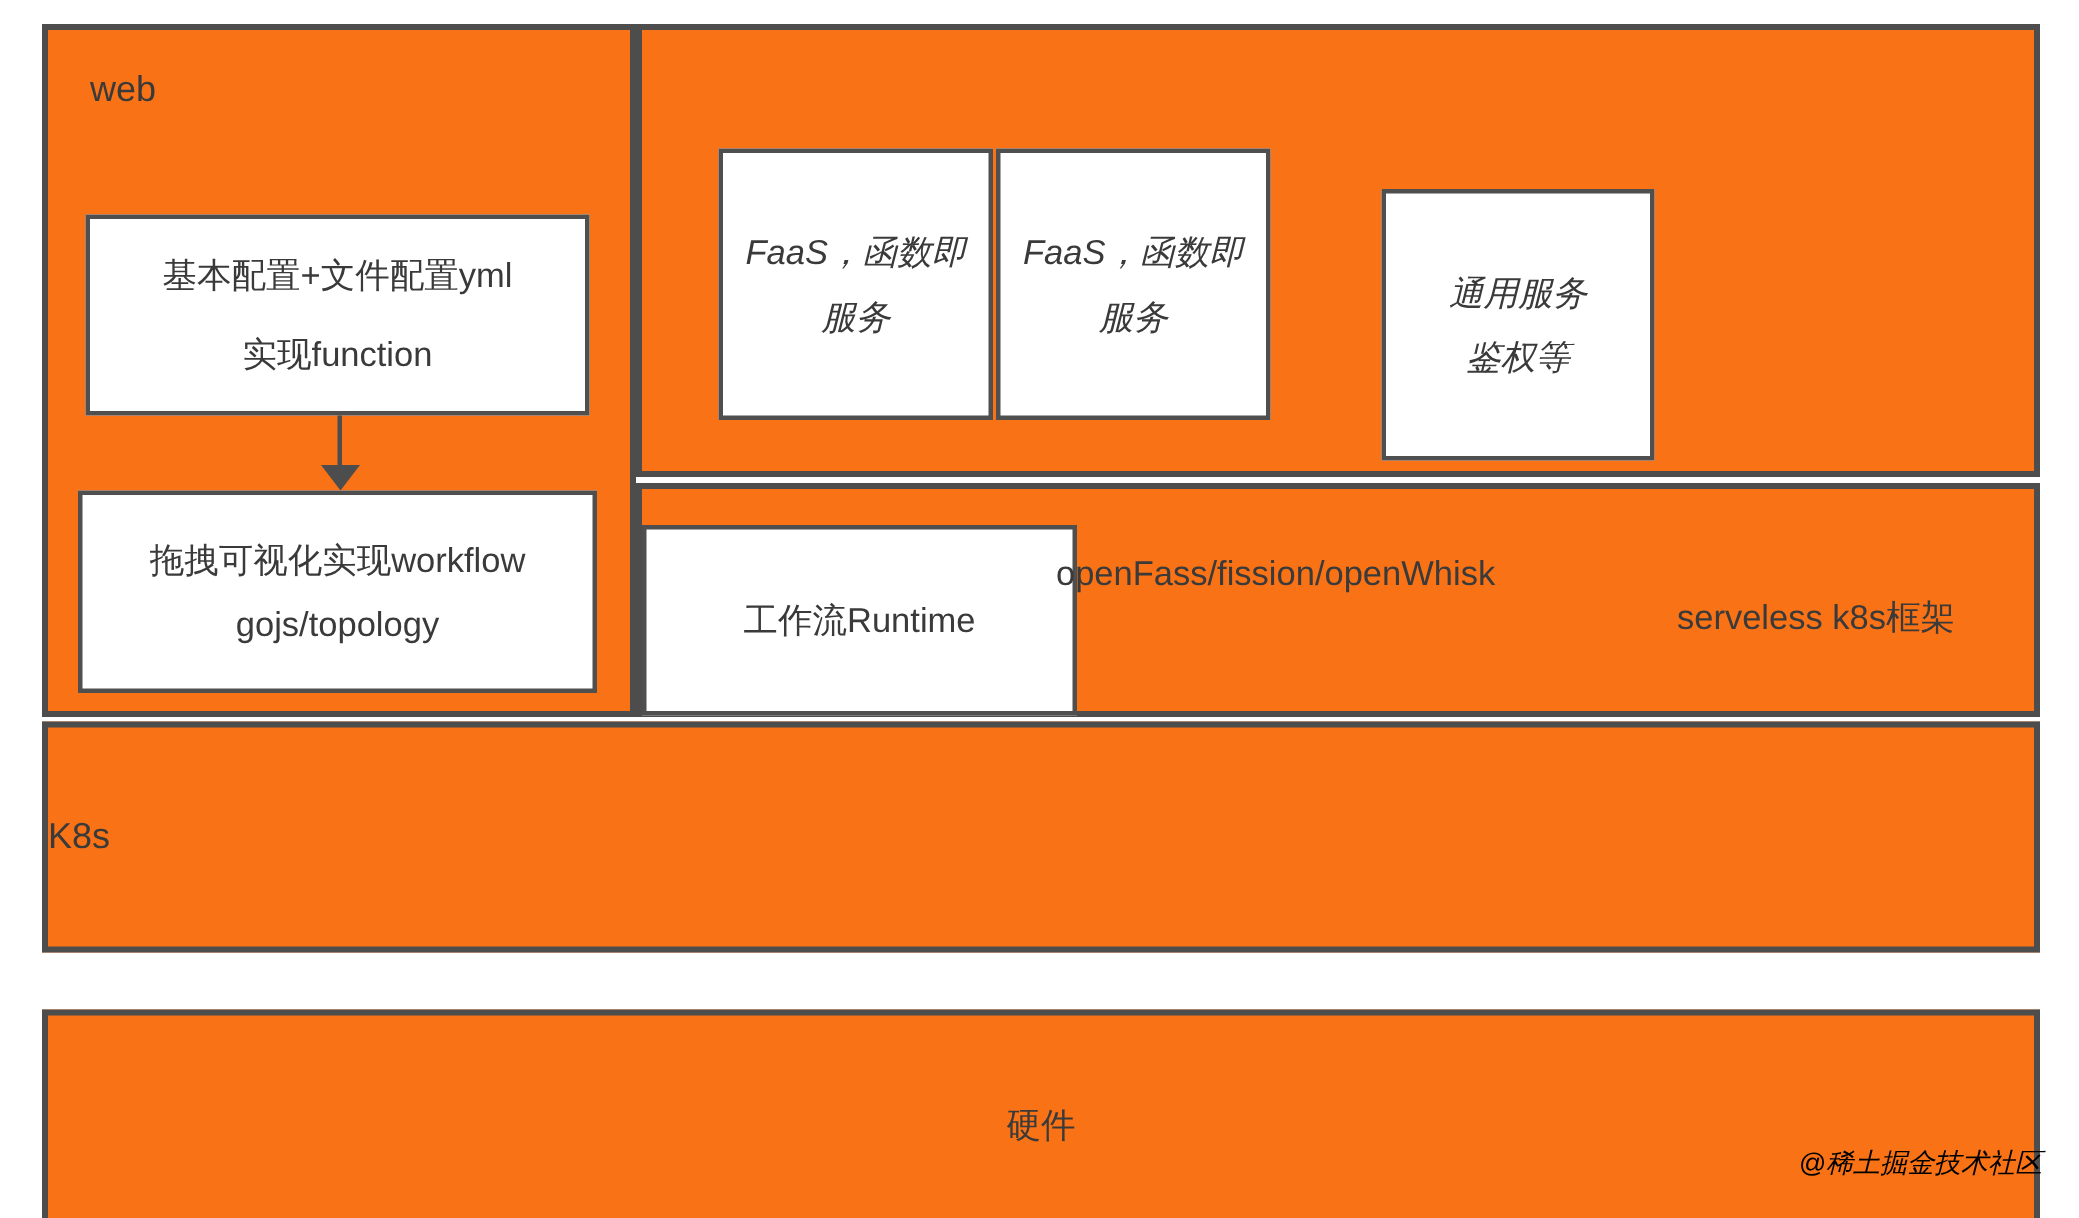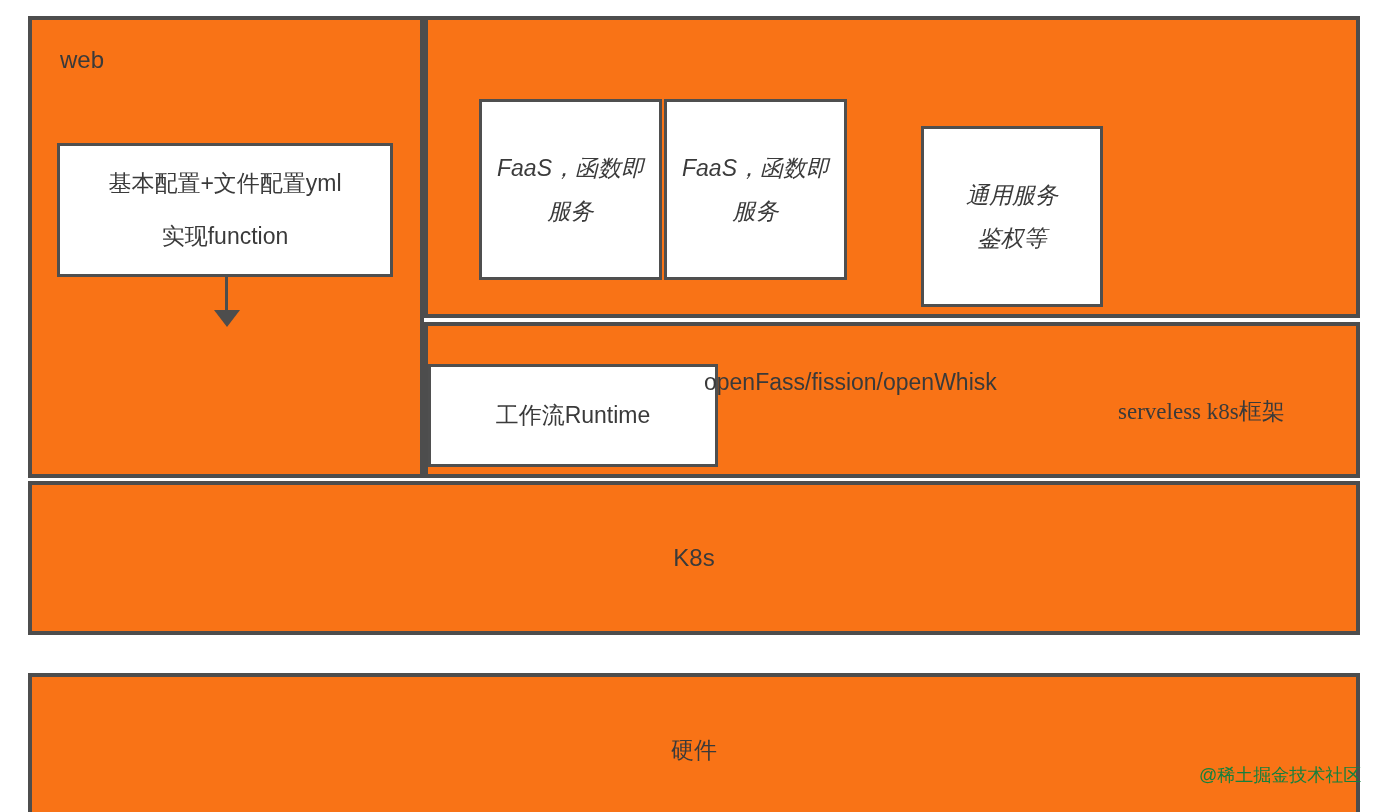--- a/index.html
+++ b/index.html
@@ -63,55 +63,60 @@
     border-top: 17px solid #4d4d4d;
   }
   
   .app-panel   { left: 424px; top: 16px;  width: 936px; height: 302px; font-style: italic; }
   .faas-box-1  { left: 51px;  top: 79px;  width: 183px; height: 181px; }
   .faas-box-2  { left: 236px; top: 79px;  width: 183px; height: 181px; }
   .auth-box    { left: 493px; top: 79px;  width: 182px; height: 181px; margin-top: 27px; }
   .app-label   { left: 734px; top: 160px; height: 60px; }
   
   .framework-panel { left: 424px; top: 322px; width: 936px; height: 156px; }
-  .runtime-box     { left: 0px;   top: 38px;  width: 290px; height: 103px; }
+  .runtime-box     { left: 0px;   top: 24px;  width: 290px; height: 127px; }
   .frameworks-text { left: 276px; top: 0;     height: 112px; }
-  .framework-label { left: 690px; top: 0;     height: 170px; font-family: Liberation Serif, serif; }
+  .framework-label { left: 690px; top: 0;     height: 170px; }
   
   .k8s-band      { left: 28px; top: 481px; width: 1332px; height: 154px;
-                   display: flex; justify-content: center; align-items: center;
+                   display: flex; align-items: center;
                    font-size: 24px; }
   .hardware-band { left: 28px; top: 640px; width: 1332px; height: 155px;
                    display: flex; justify-content: center; align-items: center;
                    font-size: 23px; margin-top: 33px; }
   
   .watermark {
     position: absolute;
     left: 1199px; top: 763px;
     font-size: 18px;
-    color: #15803d;
+    color: #000000;
     white-space: nowrap;
+    font-style: italic;
   }
 </style>
 </head>
 <body>
 
 <div class="page">
 
   <section class="panel web-panel">
     <div class="panel-label web-label">web</div>
 
     <div class="box config-box">
       <div>基本配置+文件配置yml</div>
       <div>实现function</div>
     </div>
 
     <div class="arrow-line"></div>
     <div class="arrow-head"></div>
 
+    <div class="box workflow-box">
+      <div>拖拽可视化实现workflow</div>
+      <div>gojs/topology</div>
+    </div>
   </section>
 
   <section class="panel app-panel">
     <div class="box faas-box-1">
       <div>FaaS，函数即</div>
       <div>服务</div>
     </div>
     <div class="box faas-box-2">
       <div>FaaS，函数即</div>
       <div>服务</div>

